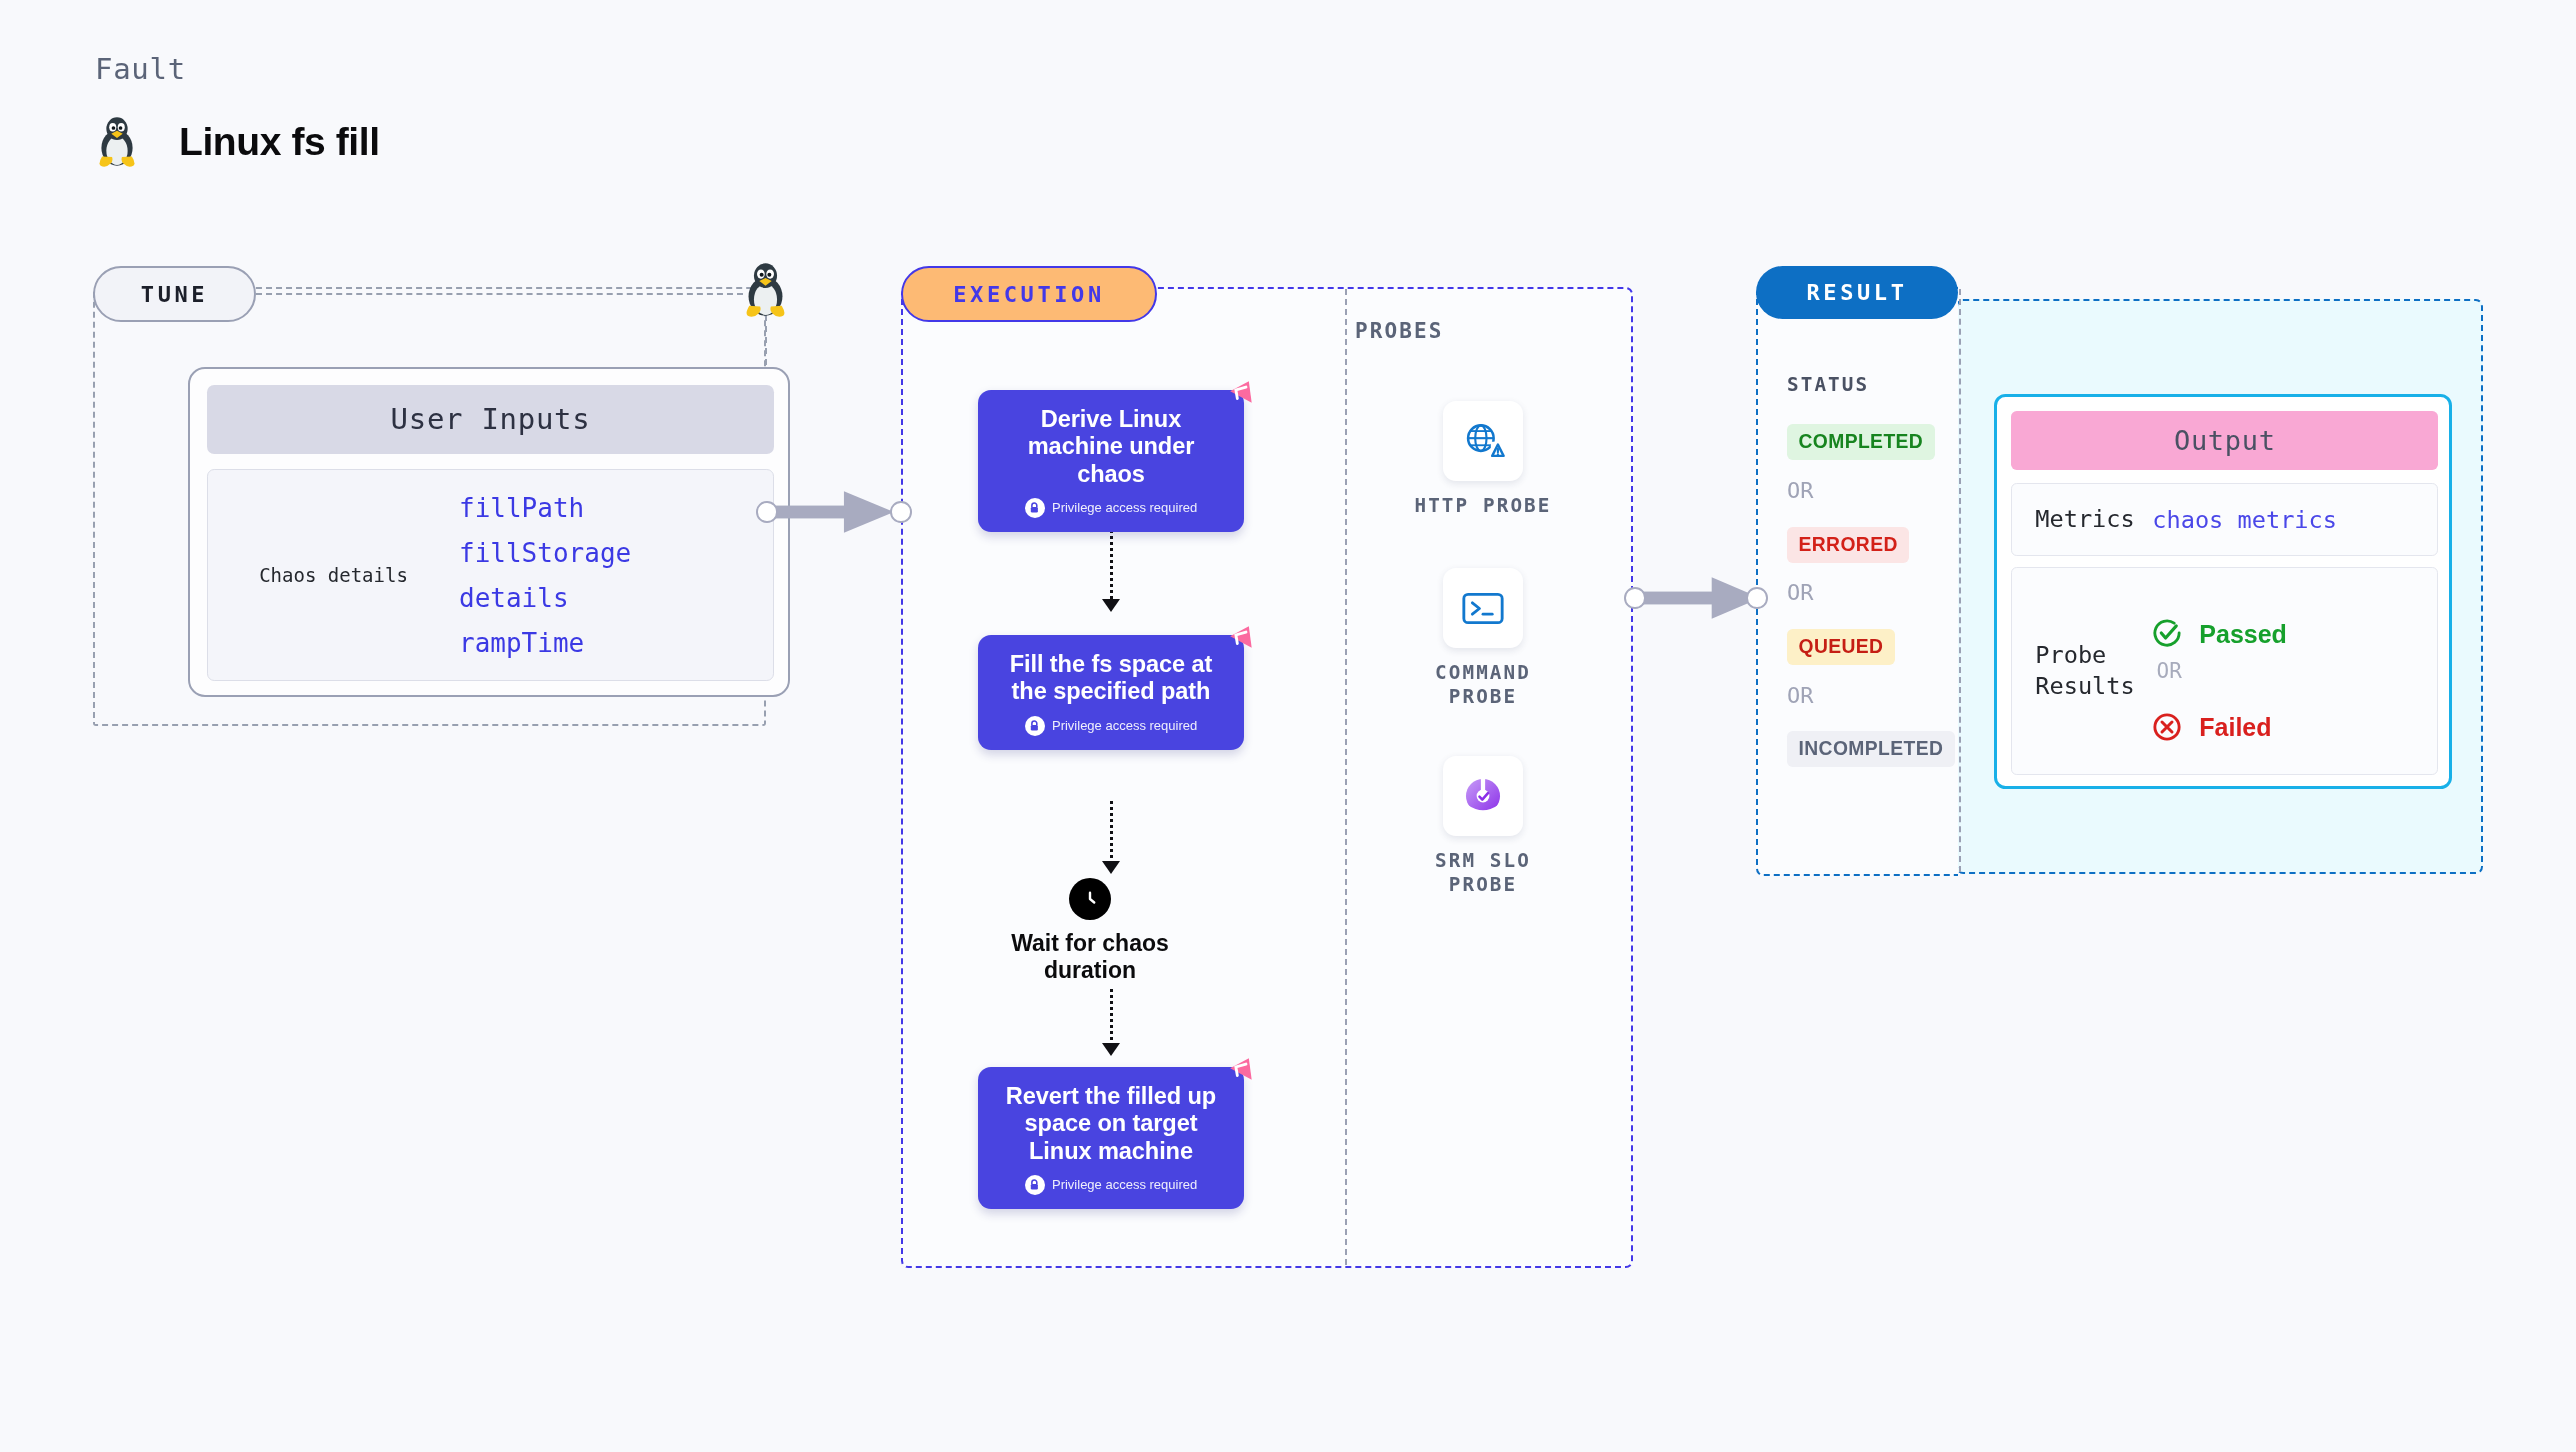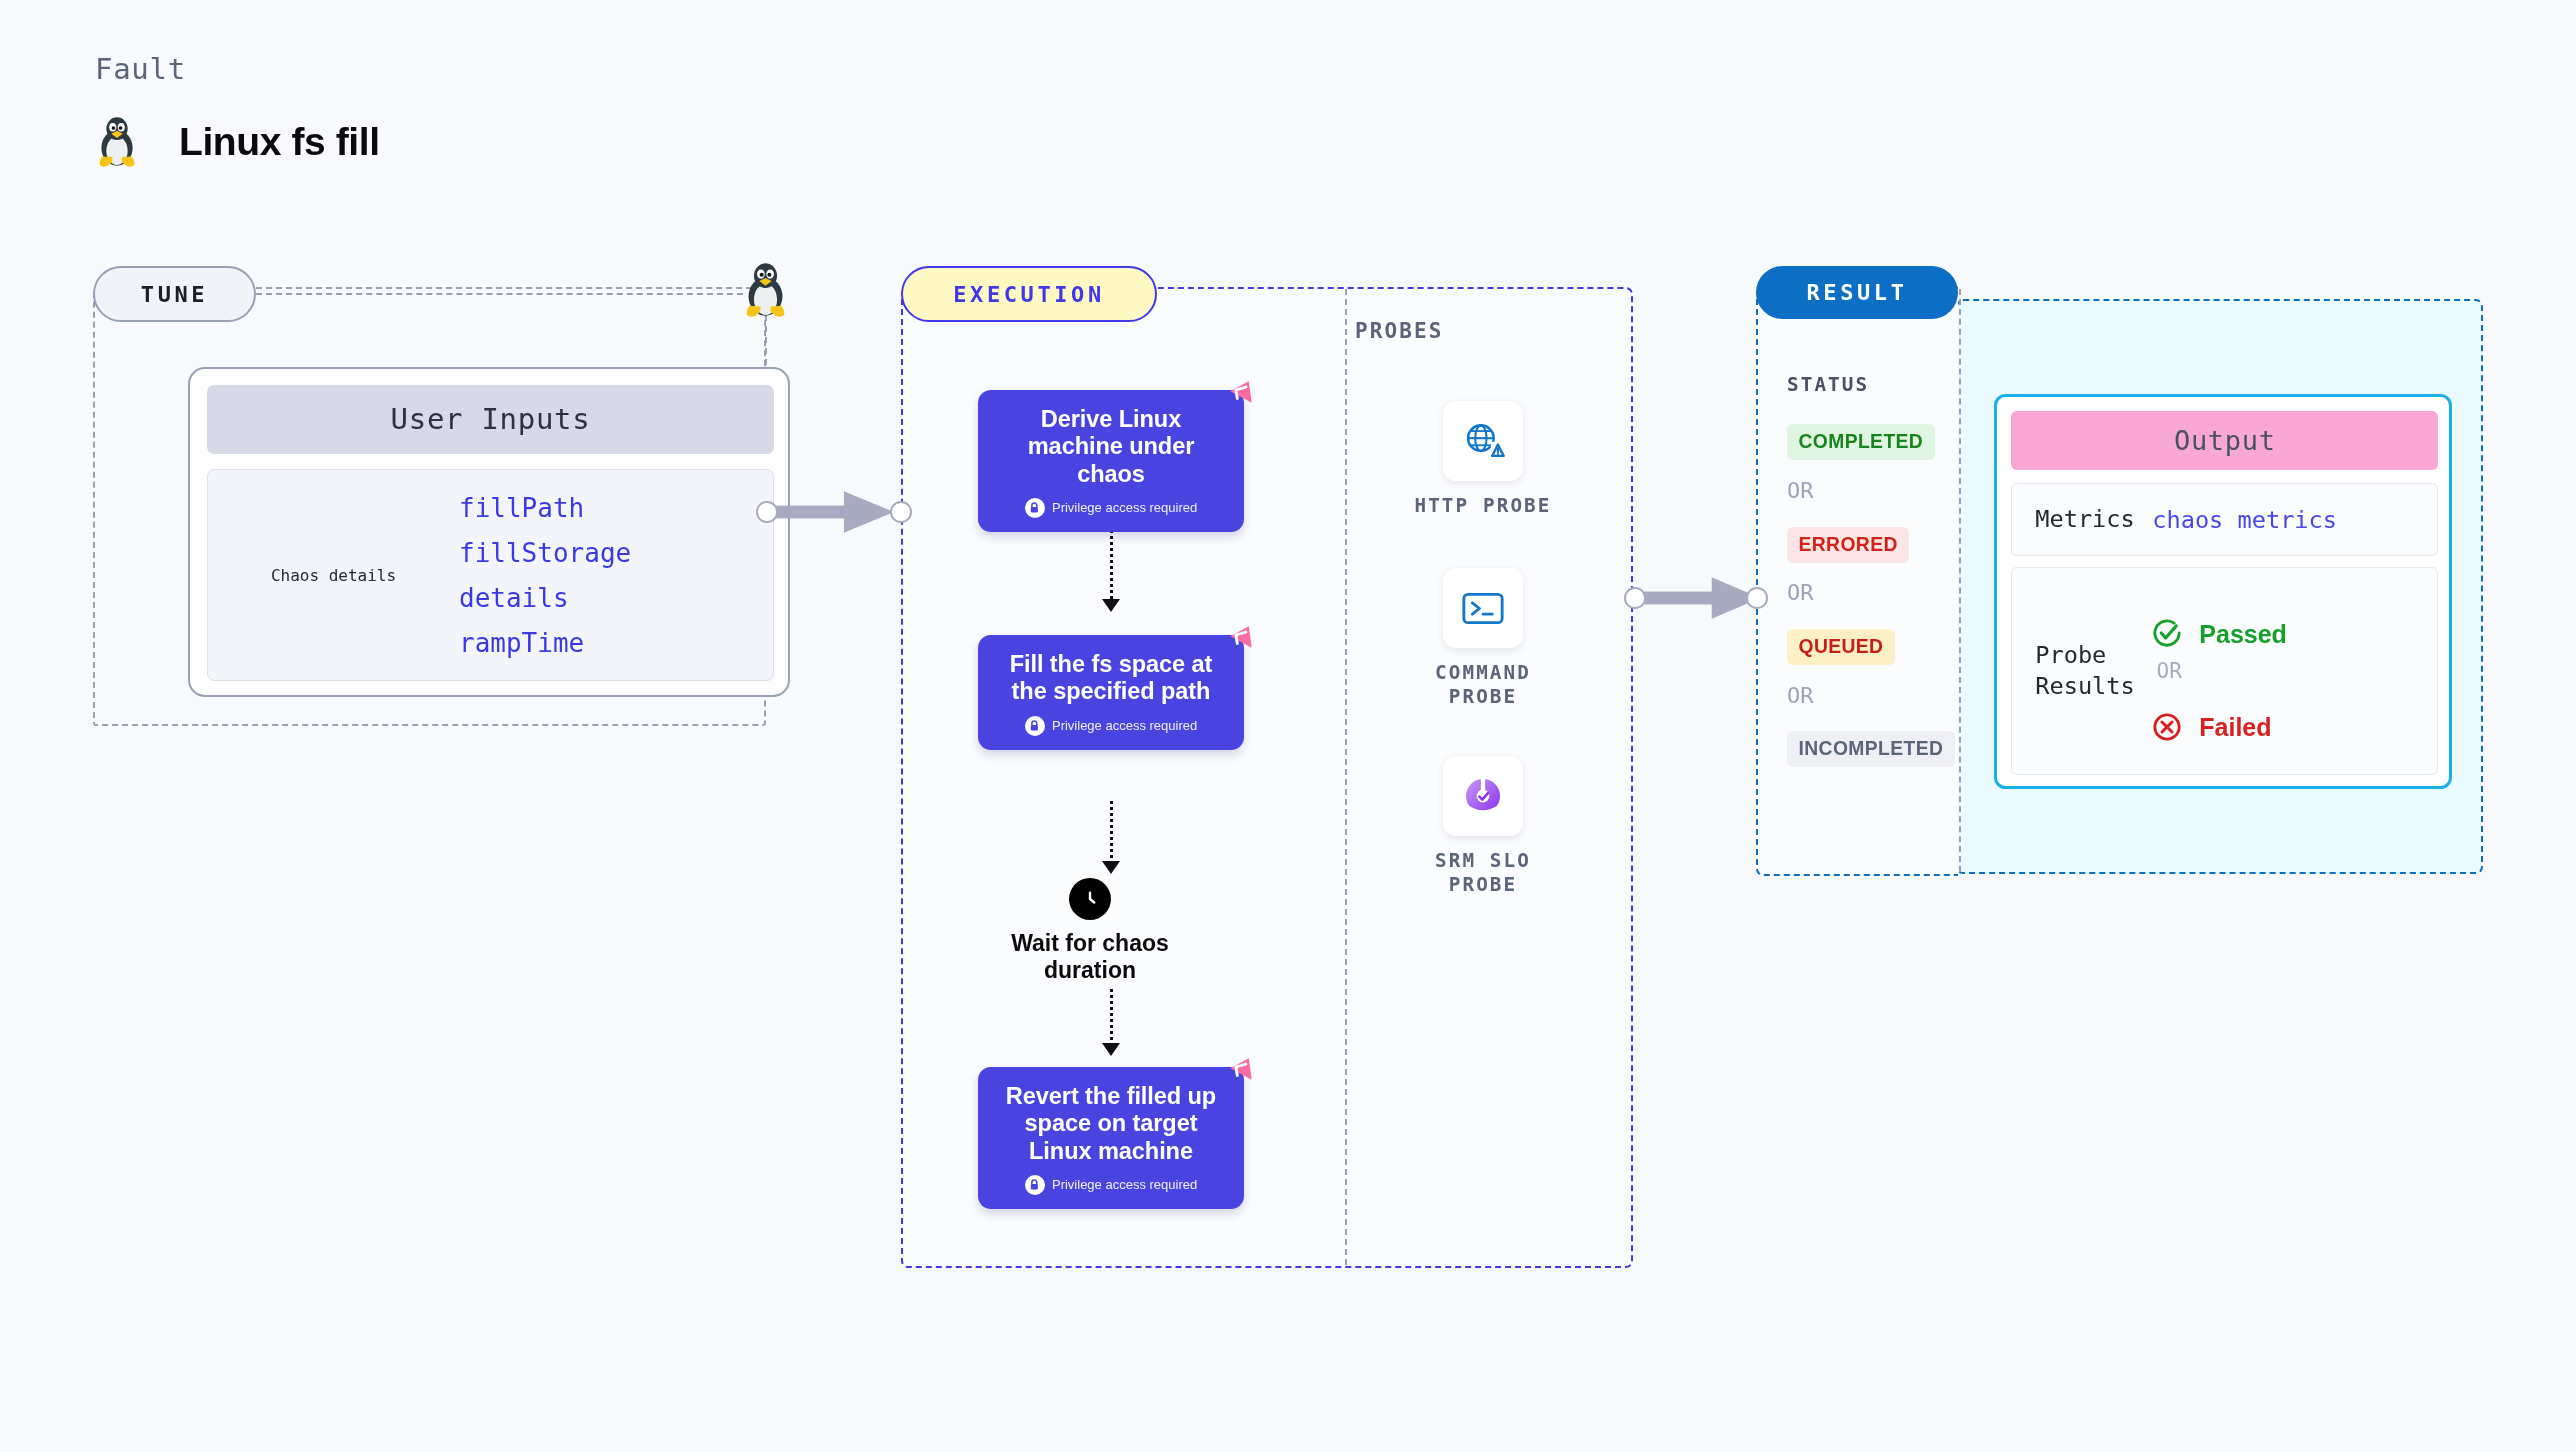--- a/index.html
+++ b/index.html
@@ -28,21 +28,21 @@
     position: absolute; display: flex; align-items: center; justify-content: center;
     border-radius: 72px; font-family: "DejaVu Sans Mono", monospace;
     font-weight: bold; letter-spacing: 3.6px; z-index: 6;
   }
   .pill-tune {
     left: 93px; top: 266px; width: 163px; height: 56px;
     background: #F2F3F8; border: 2.1px solid #9AA0B4; color: #1C1F2A; font-size: 22px;
   }
   .pill-exec {
     left: 901px; top: 266px; width: 256px; height: 56px;
-    background: #fef9c3; border: 2.9px solid #4338E8; color: #4338E8; font-size: 22px;
+    background: #fdba74; border: 2.9px solid #4338E8; color: #4338E8; font-size: 22px;
   }
   .pill-result {
     left: 1756px; top: 266px; width: 202px; height: 53px;
     background: #0D6FC4; border: none; color: #FFFFFF; font-size: 22px;
   }
 
   
   .tune-dash {
     position: absolute; left: 93px; top: 287px; width: 673px; height: 439px;
     border: 2.9px dashed #98A0B0; border-radius: 2.9px; background: transparent;
@@ -57,21 +57,21 @@
     display: flex; align-items: center; justify-content: center;
     font-family: "DejaVu Sans Mono", monospace; font-size: 29px; color: #2D3142; letter-spacing: 0.7px;
   }
   .tune-card-body {
     position: absolute; left: 17px; top: 100px; width: 567px; height: 212px;
     background: #F4F5FA; border: 1.4px solid #DCDEE8; border-radius: 7.2px;
     display: flex; align-items: center;
   }
   .tune-key {
     width: 251px; text-align: center;
-    font-family: "DejaVu Sans Mono", monospace; font-size: 16px; color: #25282E;
+    font-family: "DejaVu Sans Mono", monospace; font-size: 19px; color: #25282E;
   }
   .tune-vals { display: flex; flex-direction: column; gap: 15px; }
   .tune-val {
     font-family: "DejaVu Sans Mono", monospace; font-size: 26px; color: #3B39E4; font-weight: 500;
   }
 
   
   .tune-conn-h {
     position: absolute; left: 256px; top: 293px; width: 487px; height: 0;
     border-top: 2.9px dashed #98A0B0;

